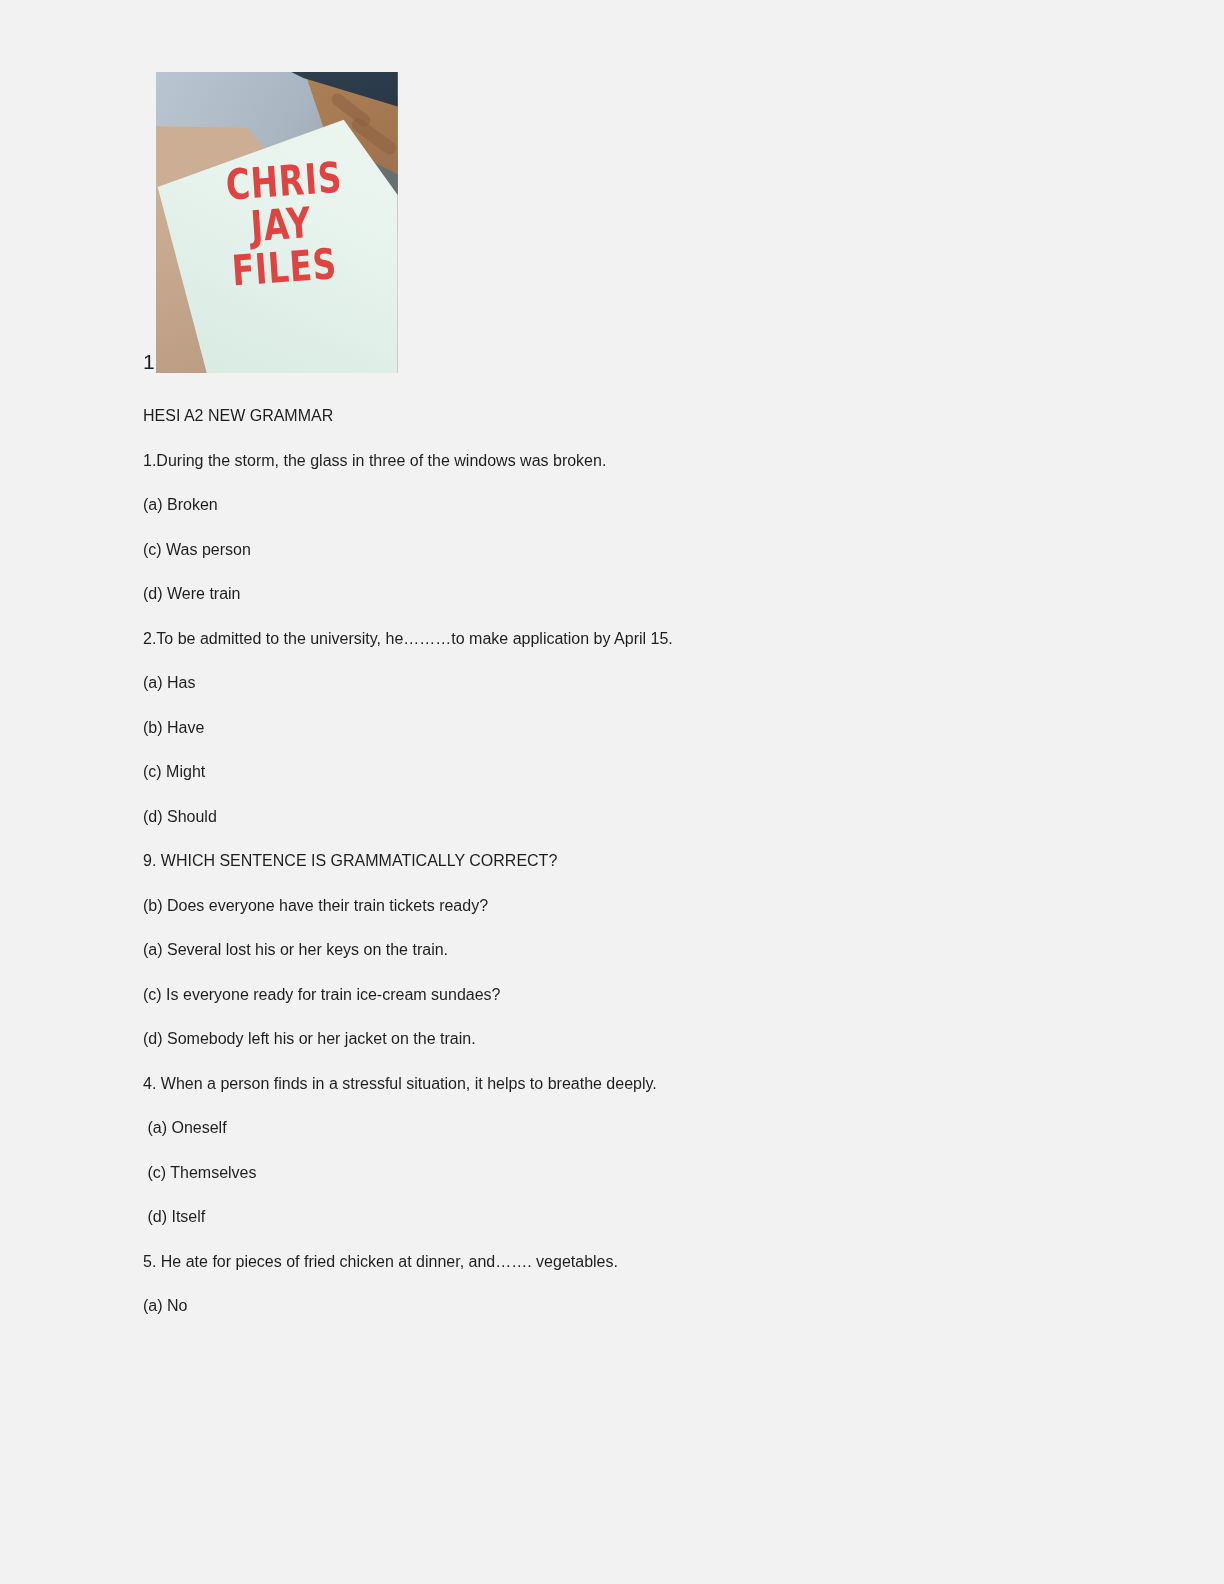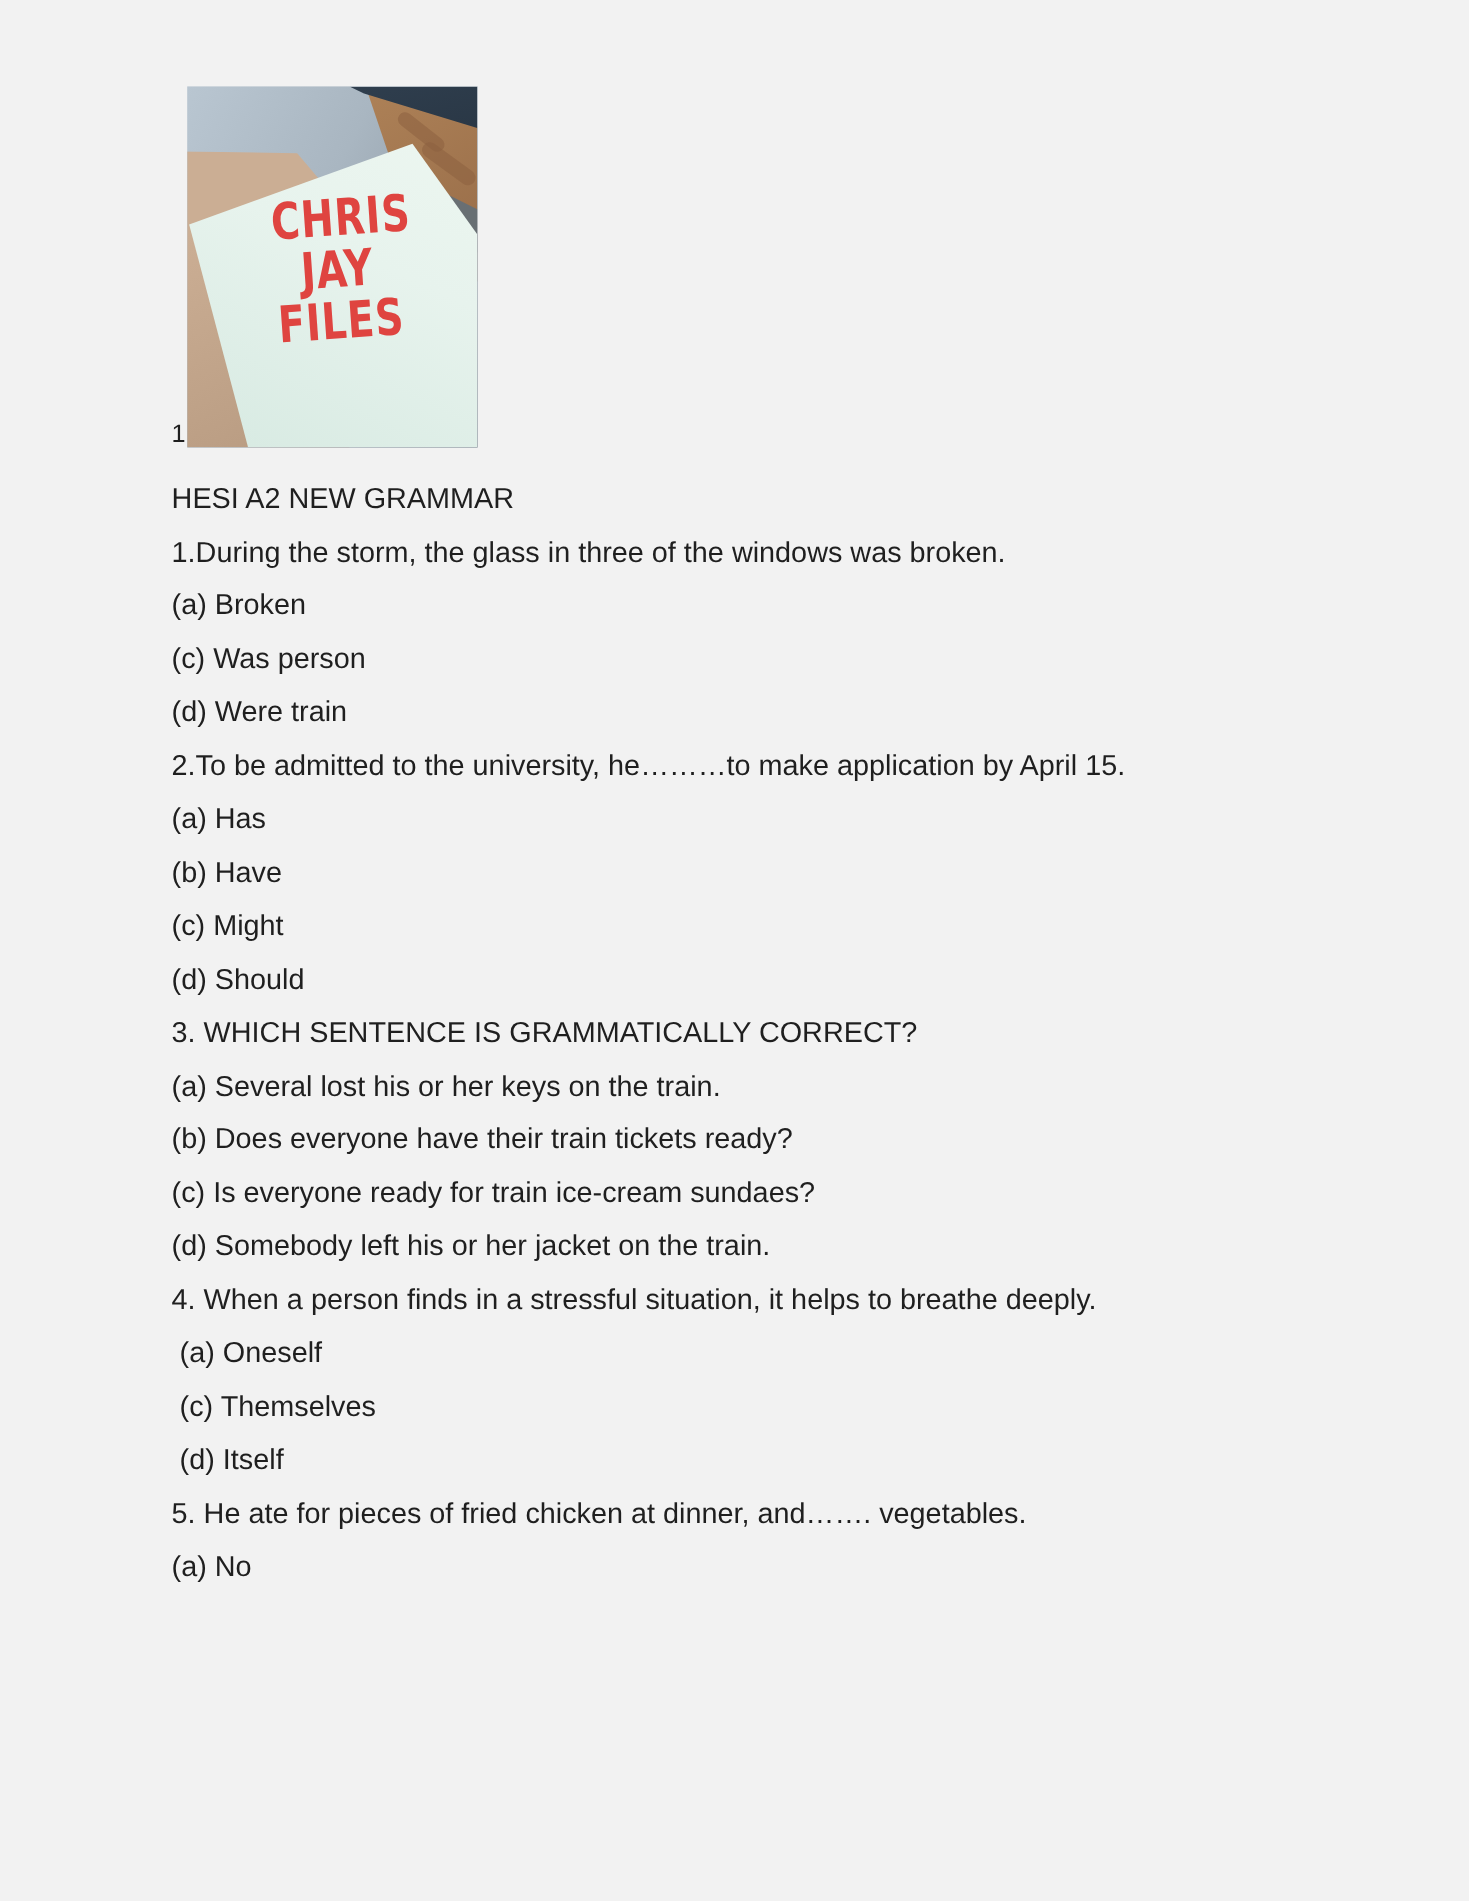--- a/index.html
+++ b/index.html
@@ -54,21 +54,21 @@
     text-align:center;
     font-family:"DejaVu Sans",sans-serif;font-weight:bold;
     font-size:42px;line-height:43px;letter-spacing:1px;
     color:var(--card-text);
     transform:rotate(-4deg) scaleX(.78);
     transform-origin:center;
   }
   .card-text span{display:block;}
   
   .para{
-    font-size:24px;line-height:23px;
+    font-size:16px;line-height:23px;
     margin:0 0 21.5px 0;
     white-space:pre-wrap;
   }
 </style>
 </head>
 <body style="background: rgb(242, 242, 242); color: rgb(31, 31, 31);">
 
 <div class="page">
 
   <div class="imgline">
@@ -94,23 +94,23 @@
   <div>
       <p class="para">1.During the storm, the glass in three of the windows was broken.</p>
       <p class="para">(a) Broken</p>
       <p class="para">(c) Was person</p>
       <p class="para">(d) Were train</p>
       <p class="para">2.To be admitted to the university, he………to make application by April 15.</p>
       <p class="para">(a) Has</p>
       <p class="para">(b) Have</p>
       <p class="para">(c) Might</p>
       <p class="para">(d) Should</p>
-      <p class="para">3. WHICH SENTENCE IS GRAMMATICALLY CORRECT?</p>
+      <p class="para">9. WHICH SENTENCE IS GRAMMATICALLY CORRECT?</p>
+      <p class="para">(b) Does everyone have their train tickets ready?</p>
       <p class="para">(a) Several lost his or her keys on the train.</p>
-      <p class="para">(b) Does everyone have their train tickets ready?</p>
       <p class="para">(c) Is everyone ready for train ice-cream sundaes?</p>
       <p class="para">(d) Somebody left his or her jacket on the train.</p>
       <p class="para">4. When a person finds in a stressful situation, it helps to breathe deeply.</p>
       <p class="para"> (a) Oneself</p>
       <p class="para"> (c) Themselves</p>
       <p class="para"> (d) Itself</p>
       <p class="para">5. He ate for pieces of fried chicken at dinner, and……. vegetables.</p>
       <p class="para">(a) No</p>
     </div>
 

